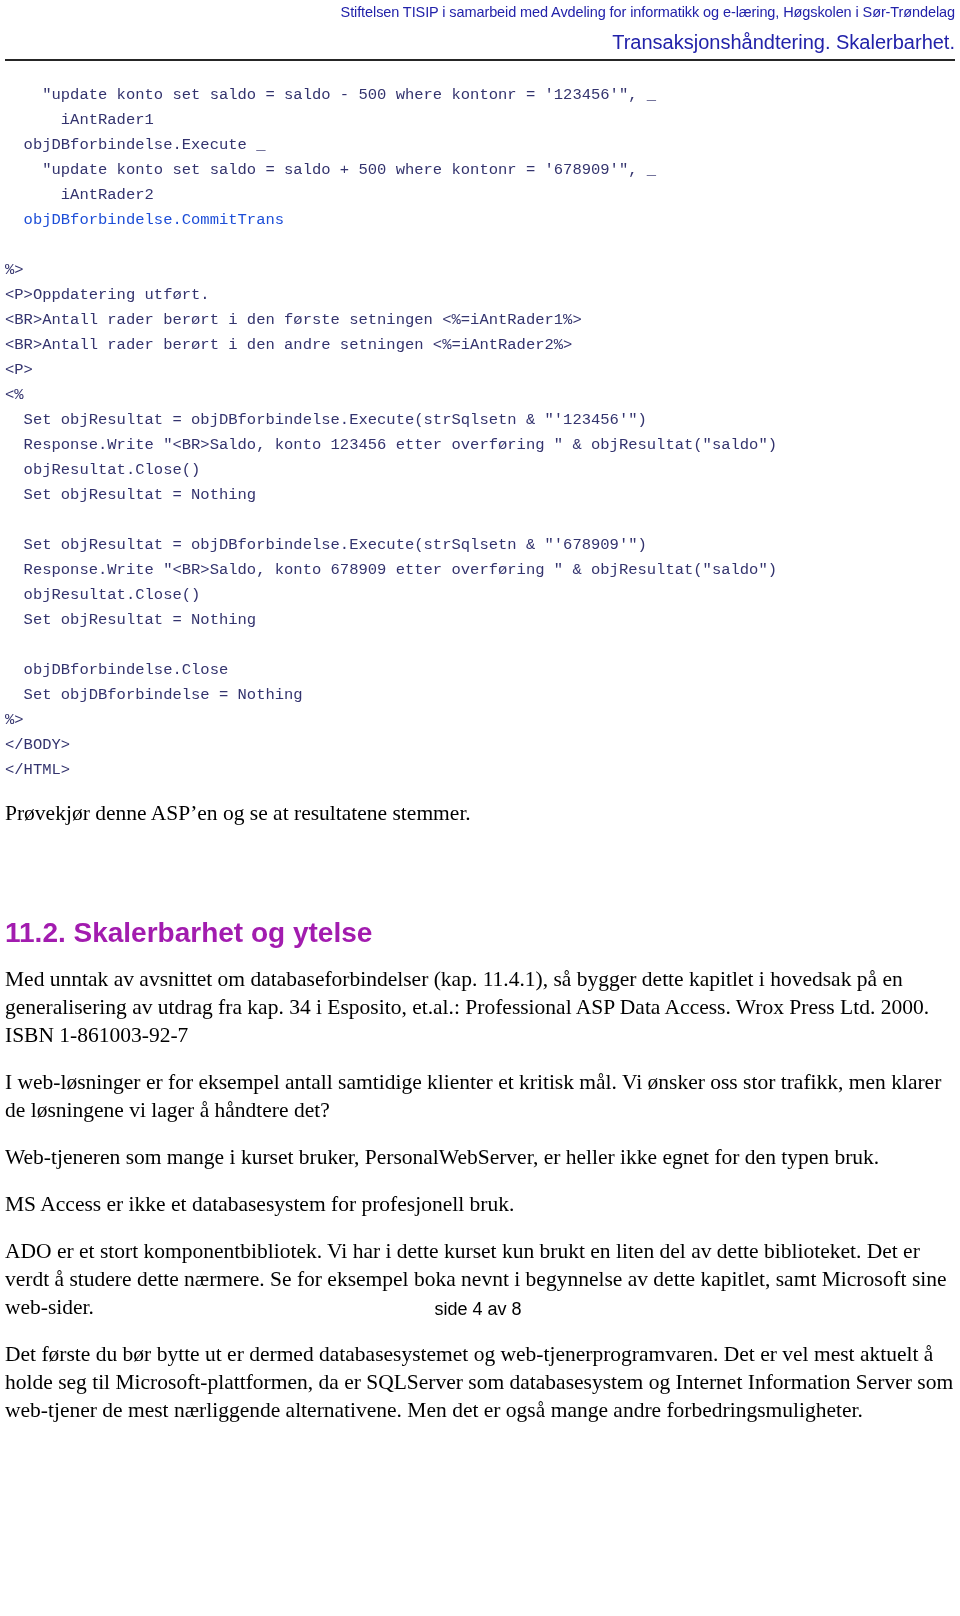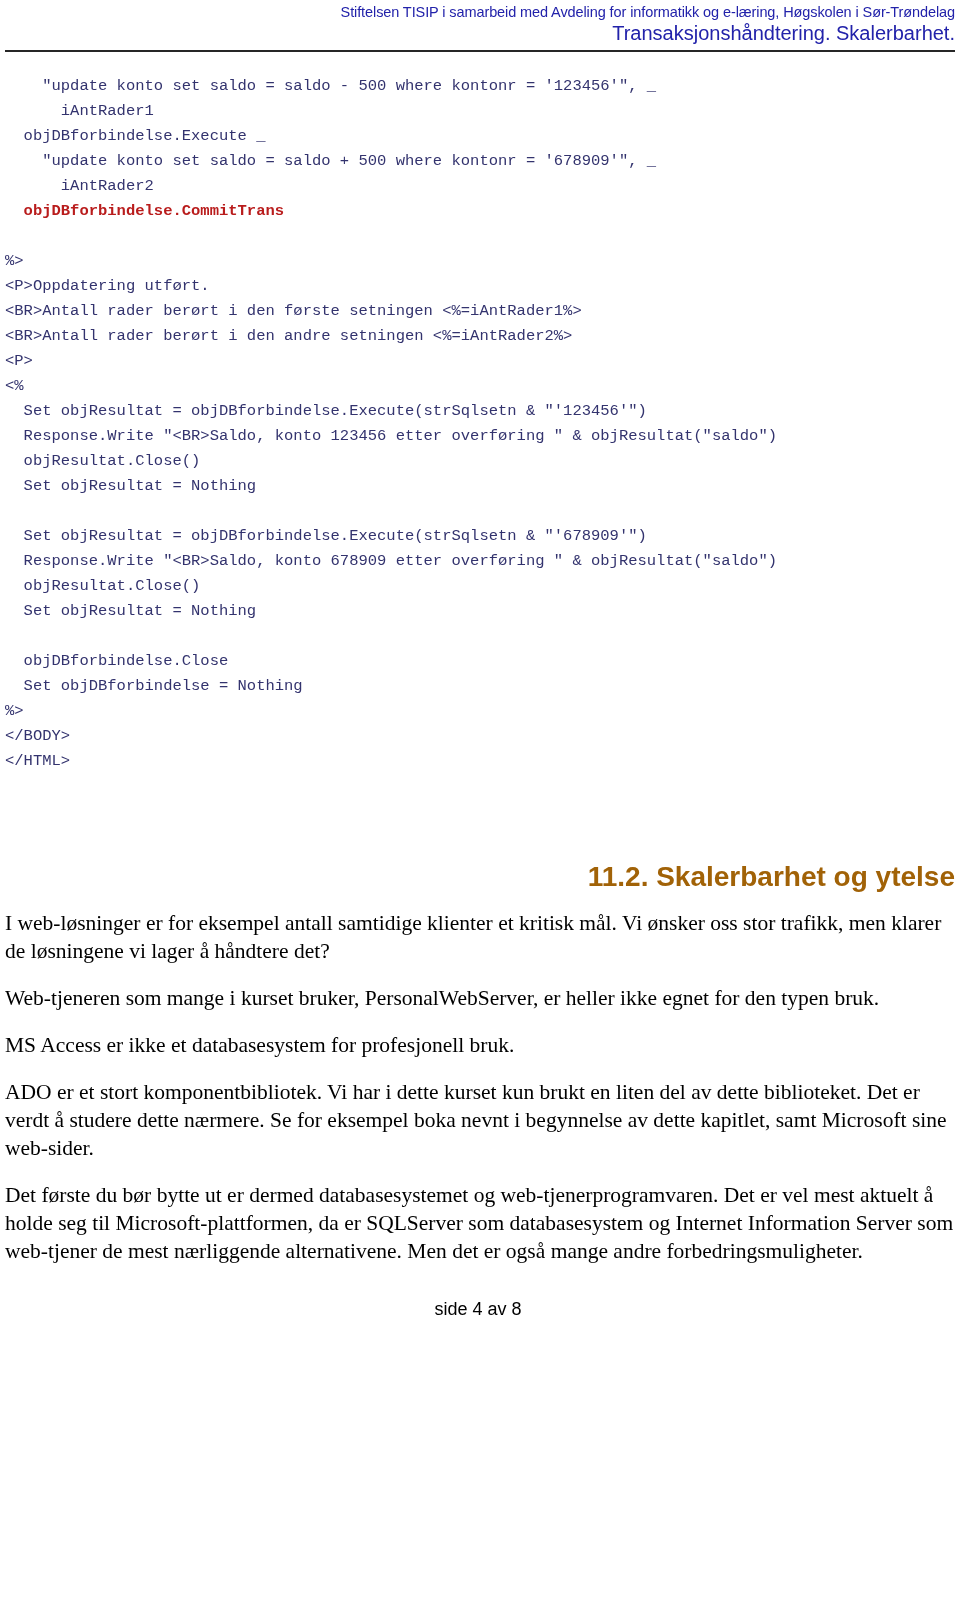--- a/index.html
+++ b/index.html
@@ -34,21 +34,21 @@
   }
   .doc-header .hdr-line1 {
     font-size: 14.5px;
     letter-spacing: -0.1px;
     display: block;
     white-space: nowrap;
   }
   .doc-header .hdr-line2 {
     font-size: 20px;
     display: block;
-    margin-top: 1px;
+    margin-top: 10px;
     white-space: nowrap;
   }
   .header-rule {
     margin-top: 6px;
     border-top: 2px solid #262626;
     height: 0;
     line-height: 0;
     font-size: 0;
   }
 
@@ -59,22 +59,22 @@
     font-size: 15.5px;
     line-height: 25px;
     color: #33336e;
     white-space: pre;
   }
   .code-block .code-line {
     white-space: pre;
     min-height: 25px;
   }
   .code-block .code-line.bold {
-    font-weight: bold;
-    color: #b91c1c;
+    font-weight: normal;
+    color: #1d4ed8;
   }
   .code-block .code-line.blank {
     height: 25px;
   }
 
   
   .prose {
     font-size: 21.5px;
     line-height: 28px;
     margin-top: 16px;
@@ -119,25 +119,27 @@
   <div class="doc-header" style="color: rgb(34, 34, 170);">
     <span class="hdr-line1">Stiftelsen TISIP i samarbeid med Avdeling for informatikk og e-læring, Høgskolen i Sør-Trøndelag</span>
     <span class="hdr-line2">Transaksjonshåndtering. Skalerbarhet.</span>
   </div>
   <div class="header-rule" style="border-top-color: rgb(38, 38, 38);"></div>
 
   <div class="code-block" style="color: rgb(51, 51, 110);"><div class="code-line">    "update konto set saldo = saldo - 500 where kontonr = '123456'", _</div><div class="code-line">      iAntRader1</div><div class="code-line">  objDBforbindelse.Execute _</div><div class="code-line">    "update konto set saldo = saldo + 500 where kontonr = '678909'", _</div><div class="code-line">      iAntRader2</div><div class="code-line bold">  objDBforbindelse.CommitTrans</div><div class="code-line blank">&nbsp;</div><div class="code-line">%&gt;</div><div class="code-line">&lt;P&gt;Oppdatering utført.</div><div class="code-line">&lt;BR&gt;Antall rader berørt i den første setningen &lt;%=iAntRader1%&gt;</div><div class="code-line">&lt;BR&gt;Antall rader berørt i den andre setningen &lt;%=iAntRader2%&gt;</div><div class="code-line">&lt;P&gt;</div><div class="code-line">&lt;%</div><div class="code-line">  Set objResultat = objDBforbindelse.Execute(strSqlsetn &amp; "'123456'")</div><div class="code-line">  Response.Write "&lt;BR&gt;Saldo, konto 123456 etter overføring " &amp; objResultat("saldo")</div><div class="code-line">  objResultat.Close()</div><div class="code-line">  Set objResultat = Nothing</div><div class="code-line blank">&nbsp;</div><div class="code-line">  Set objResultat = objDBforbindelse.Execute(strSqlsetn &amp; "'678909'")</div><div class="code-line">  Response.Write "&lt;BR&gt;Saldo, konto 678909 etter overføring " &amp; objResultat("saldo")</div><div class="code-line">  objResultat.Close()</div><div class="code-line">  Set objResultat = Nothing</div><div class="code-line blank">&nbsp;</div><div class="code-line">  objDBforbindelse.Close</div><div class="code-line">  Set objDBforbindelse = Nothing</div><div class="code-line">%&gt;</div><div class="code-line">&lt;/BODY&gt;</div><div class="code-line">&lt;/HTML&gt;</div></div>
 
   <div class="prose">
 
+    <p>Prøvekjør denne ASP’en og se at resultatene stemmer.</p>
 
     <div class="spacer-20"></div>
 
-    <div class="section-heading" style="color: #a16207; text-align: right;">11.2. Skalerbarhet og ytelse</div>
+    <div class="section-heading" style="color: #a21caf;">11.2. Skalerbarhet og ytelse</div>
 
+    <p>Med unntak av avsnittet om databaseforbindelser (kap. 11.4.1), så bygger dette kapitlet i hovedsak på en generalisering av utdrag fra kap. 34 i Esposito, et.al.: Professional ASP Data Access. Wrox Press Ltd. 2000. ISBN 1-861003-92-7</p>
 
 
     <p>I web-løsninger er for eksempel antall samtidige klienter et kritisk mål. Vi ønsker oss stor trafikk, men klarer de løsningene vi lager å håndtere det?</p>
 
     <p>Web-tjeneren som mange i kurset bruker, PersonalWebServer, er heller ikke egnet for den typen bruk.</p>
 
     <p>MS Access er ikke et databasesystem for profesjonell bruk.</p>
 
     <p>ADO er et stort komponentbibliotek. Vi har i dette kurset kun brukt en liten del av dette biblioteket. Det er verdt å studere dette nærmere. Se for eksempel boka nevnt i begynnelse av dette kapitlet, samt Microsoft sine web-sider.</p>
 

